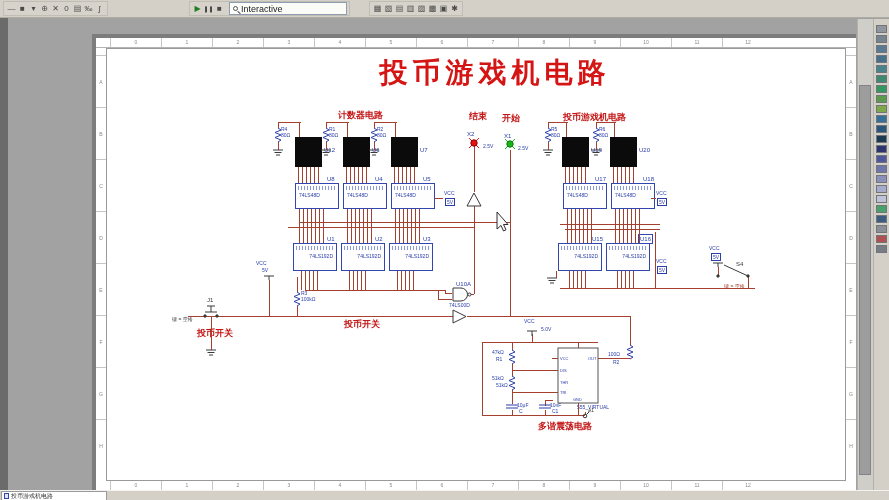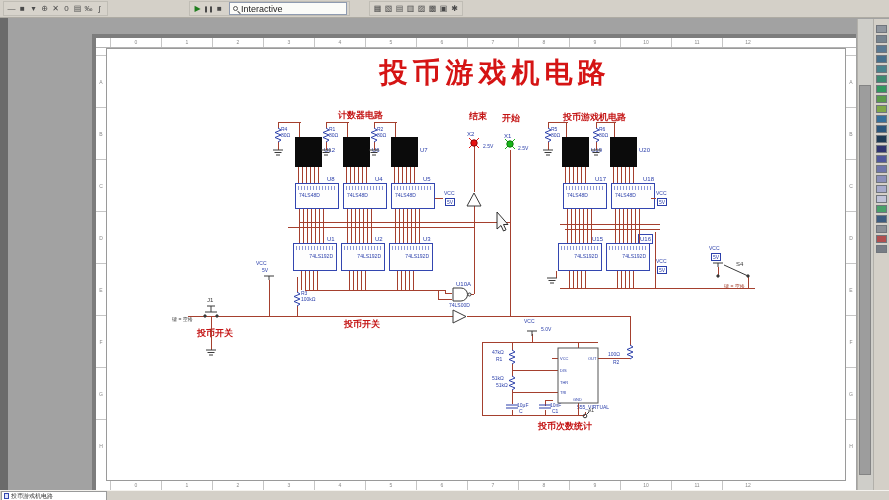--- a/index.html
+++ b/index.html
@@ -151,21 +151,21 @@
     </div>
   <div class="frame"></div>
 
   <div class="title">投币游戏机电路</div>
   <div class="rl2" style="left:338px;top:109px">计数器电路</div>
   <div class="rl2" style="left:469px;top:110px">结束</div>
   <div class="rl2" style="left:502px;top:112px">开始</div>
   <div class="rl2" style="left:563px;top:111px">投币游戏机电路</div>
   <div class="rl2" style="left:344px;top:318px">投币开关</div>
   <div class="rl2" style="left:197px;top:327px">投币开关</div>
-  <div class="rl2" style="left:538px;top:420px">投币次数统计</div>
+  <div class="rl2" style="left:538px;top:420px">多谐震荡电路</div>
 
   <div class="disp" style="left:295px;top:137px"></div>
   <div class="disp" style="left:343px;top:137px"></div>
   <div class="disp" style="left:391px;top:137px"></div>
   <div class="disp" style="left:562px;top:137px"></div>
   <div class="disp" style="left:610px;top:137px"></div>
   <div class="bl" style="left:324px;top:147px">U12</div>
   <div class="bl" style="left:372px;top:147px">U6</div>
   <div class="bl" style="left:420px;top:147px">U7</div>
   <div class="bl" style="left:591px;top:147px">U19</div>

